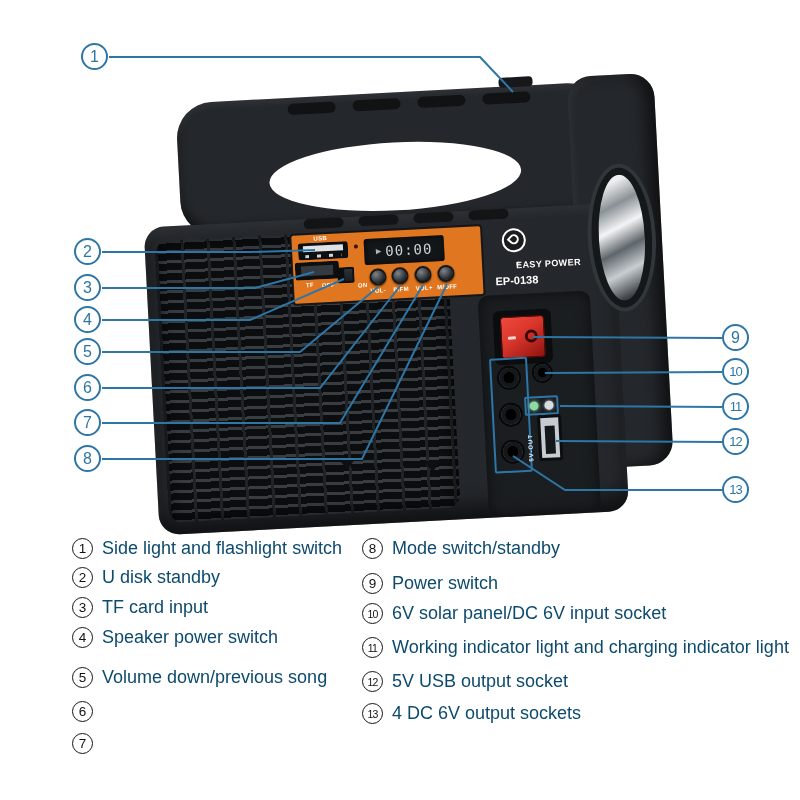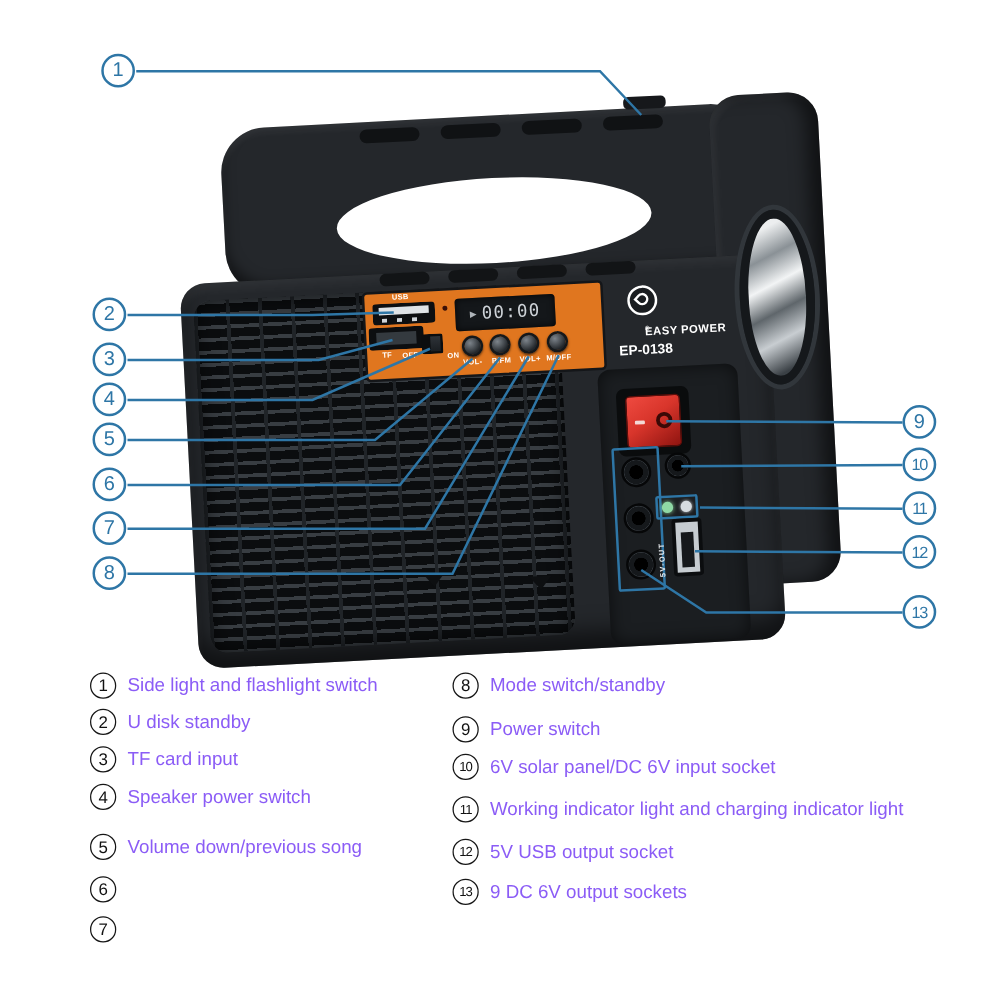--- a/index.html
+++ b/index.html
@@ -121,21 +121,21 @@
   .callout{position:absolute;width:27px;height:27px;border:2px solid var(--callout-blue);
     border-radius:50%;background:#fff;color:var(--callout-blue);display:flex;align-items:center;
     justify-content:center;font-size:16px;line-height:1;}
   .callout.two{font-size:13px;letter-spacing:-1px;}
 
   
   .lrow{position:absolute;display:flex;align-items:center;gap:9px;white-space:nowrap;}
   .lnum{display:inline-flex;width:21px;height:21px;border:1.6px solid #161616;border-radius:50%;
     align-items:center;justify-content:center;font-size:13.5px;color:#111;flex:0 0 21px;}
   .lnum.two{font-size:10.5px;letter-spacing:-.8px;}
-  .ltext{font-size:15px;color:#8b5cf6;}
+  .ltext{font-size:18px;color:#0c4a6e;}
 </style>
 </head>
 <body>
 
 <div class="stage">
 
   <div class="device">
     <div class="handle-bar"></div>
     <div class="notch n1"></div>
     <div class="notch n2"></div>
@@ -278,16 +278,16 @@
   <div class="lrow" style="left:362px;top:637px">
     <span class="lnum two">11</span>
     <span class="ltext">Working indicator light and charging indicator light</span>
   </div>
   <div class="lrow" style="left:362px;top:671px">
     <span class="lnum two">12</span>
     <span class="ltext">5V USB output socket</span>
   </div>
   <div class="lrow" style="left:362px;top:703px">
     <span class="lnum two">13</span>
-    <span class="ltext">9 DC 6V output sockets</span>
+    <span class="ltext">4 DC 6V output sockets</span>
   </div>
 
 </div>
 
 </body></html>

